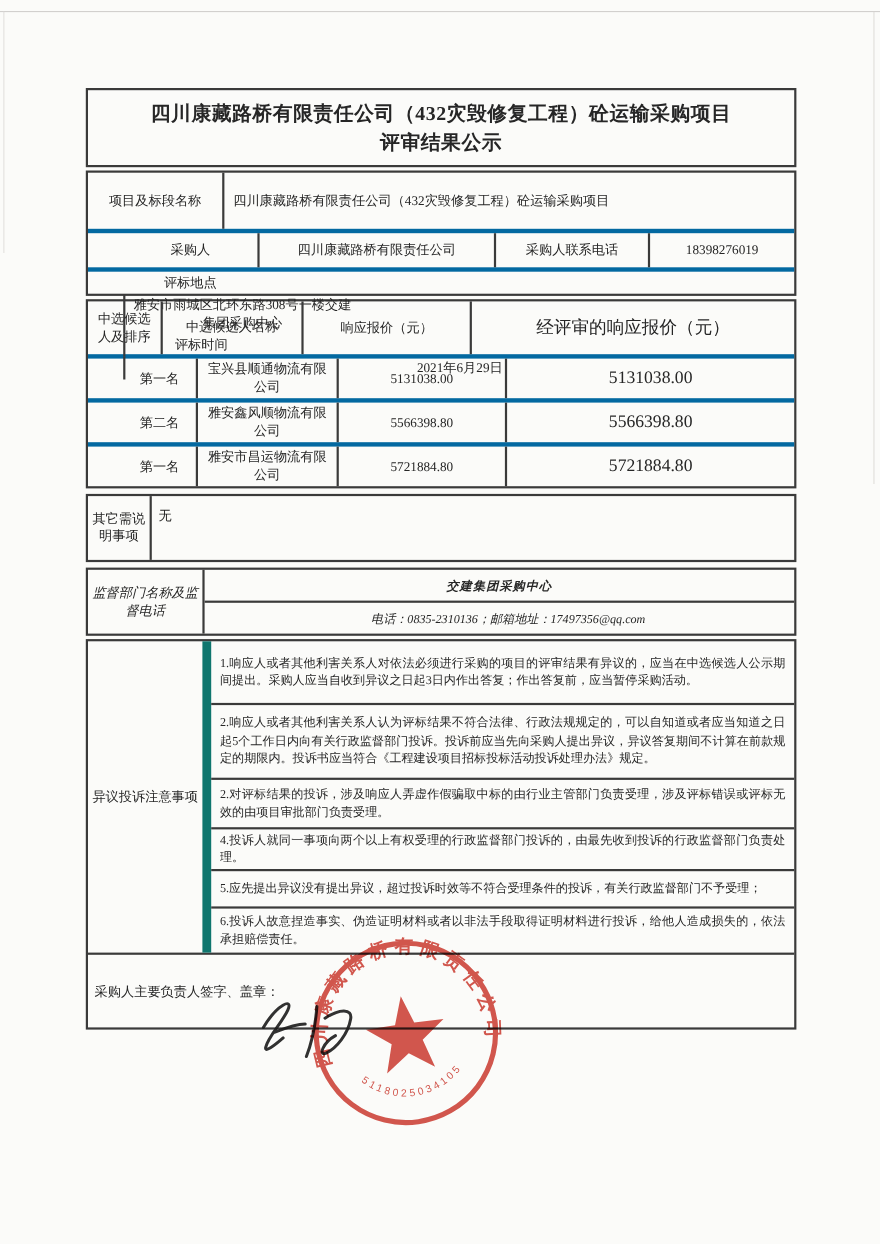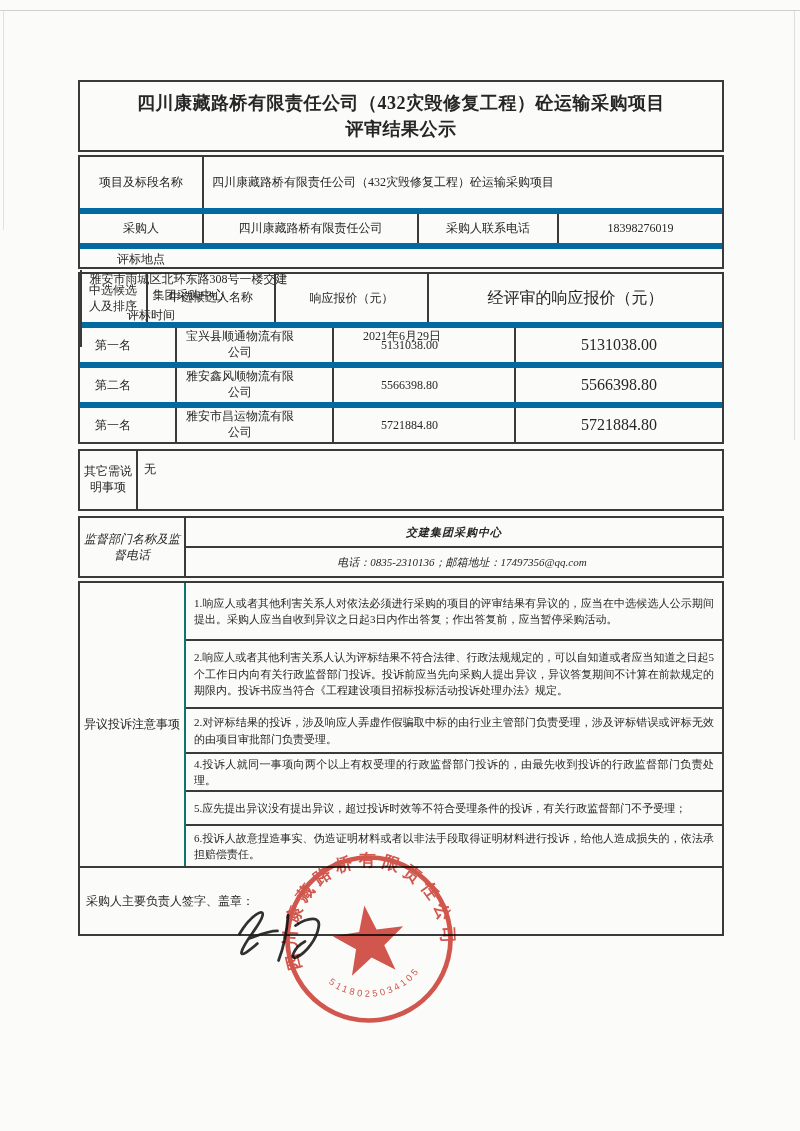--- a/index.html
+++ b/index.html
@@ -11,21 +11,21 @@
     overflow:hidden;
   }
   
   .scan-top{position:absolute;top:10px;left:0;width:100%;height:1px;background:#c4c2bf;opacity:.75;}
   .scan-right{position:absolute;top:10px;right:5px;width:1px;height:430px;background:#d4d2cf;opacity:.7;}
   .scan-left{position:absolute;top:10px;left:3px;width:1px;height:220px;background:#d8d6d3;opacity:.7;}
 
   .doc{position:absolute;left:78px;top:80px;width:646px;}
   .block{border:2px solid #3a3a3a;background:transparent;box-sizing:border-box;}
   .row{display:flex;box-sizing:border-box;}
-  .row + .row{border-top:6px solid #0369a1;}
+  .row + .row{border-top:4px solid #0369a1;padding-left:32px;}
   .cell{box-sizing:border-box;display:flex;align-items:center;justify-content:center;text-align:center;padding:2px 4px;}
   .cell + .cell{border-left:2px solid #3a3a3a;}
   .cell.left{justify-content:flex-start;text-align:left;padding-left:8px;}
 
   .title-block{height:72px;display:flex;flex-direction:column;align-items:center;justify-content:center;}
   .title-line{font-weight:bold;font-size:18px;line-height:1.45;letter-spacing:.5px;}
 
   .info-block{margin-top:3px;}
   .r-project{height:51px;}
   .r-purchaser{height:35px;}
@@ -33,21 +33,21 @@
   .r-publicity{height:28px;}
   .c-label{width:122px;flex:none;font-size:12px;}
   .c-wide{flex:1;}
   .c-mid{width:215px;flex:none;font-size:12px;}
   .c-lab2{width:140px;flex:none;font-size:12px;}
   .c-val2{flex:1;font-size:12px;}
   .info-block .cell{font-size:12px;}
 
   .cand-block{margin-top:3px;}
   .cand-head{height:48px;}
-  .cand-row{height:40px;gap:29px;}
+  .cand-row{height:40px;}
   .cc-rank{width:66px;flex:none;font-size:12px;}
   .cc-name{width:128px;flex:none;font-size:12px;line-height:1.3;}
   .cc-price{width:153px;flex:none;font-size:12px;}
   .cc-eval{flex:1;font-size:16px;}
 
   .other-block{margin-top:5px;height:62px;}
   .other-block .row{height:100%;}
   .oc-label{width:56px;flex:none;font-size:12px;line-height:1.3;}
   .oc-value{flex:1;align-items:flex-start;justify-content:flex-start;text-align:left;
             padding:10px 6px 2px 6px;font-size:12px;}
@@ -61,21 +61,21 @@
   .sup-dept{height:28px;font-weight:bold;letter-spacing:1px;}
   .sup-contact{height:30px;padding-left:16px;}
   .sup-wrap{display:flex;height:58px;}
   .sup-wrap .sup-label{border-left:none;}
   .sup-wrap .sup-main{border-left:2px solid #3a3a3a;}
 
   .obj-block{margin-top:3px;}
   .obj-main{display:flex;}
   .obj-label{width:104px;flex:none;display:flex;align-items:center;justify-content:center;
       font-size:12px;text-align:center;box-sizing:border-box;}
-  .obj-items{flex:1;border-left:2px solid #0f766e;display:flex;flex-direction:column;}
+  .obj-items{flex:1;border-left:8px solid #0f766e;display:flex;flex-direction:column;}
   .obj-item{box-sizing:border-box;display:flex;align-items:center;
       padding:2px 8px;font-size:11px;line-height:1.5;text-align:justify;}
   .obj-item + .obj-item{border-top:2px solid #3a3a3a;}
   .oi-1{height:56px;}
   .oi-2{height:68px;}
   .oi-3{height:45px;}
   .oi-4{height:38px;}
   .oi-5{height:34px;}
   .oi-6{height:42px;}
 

